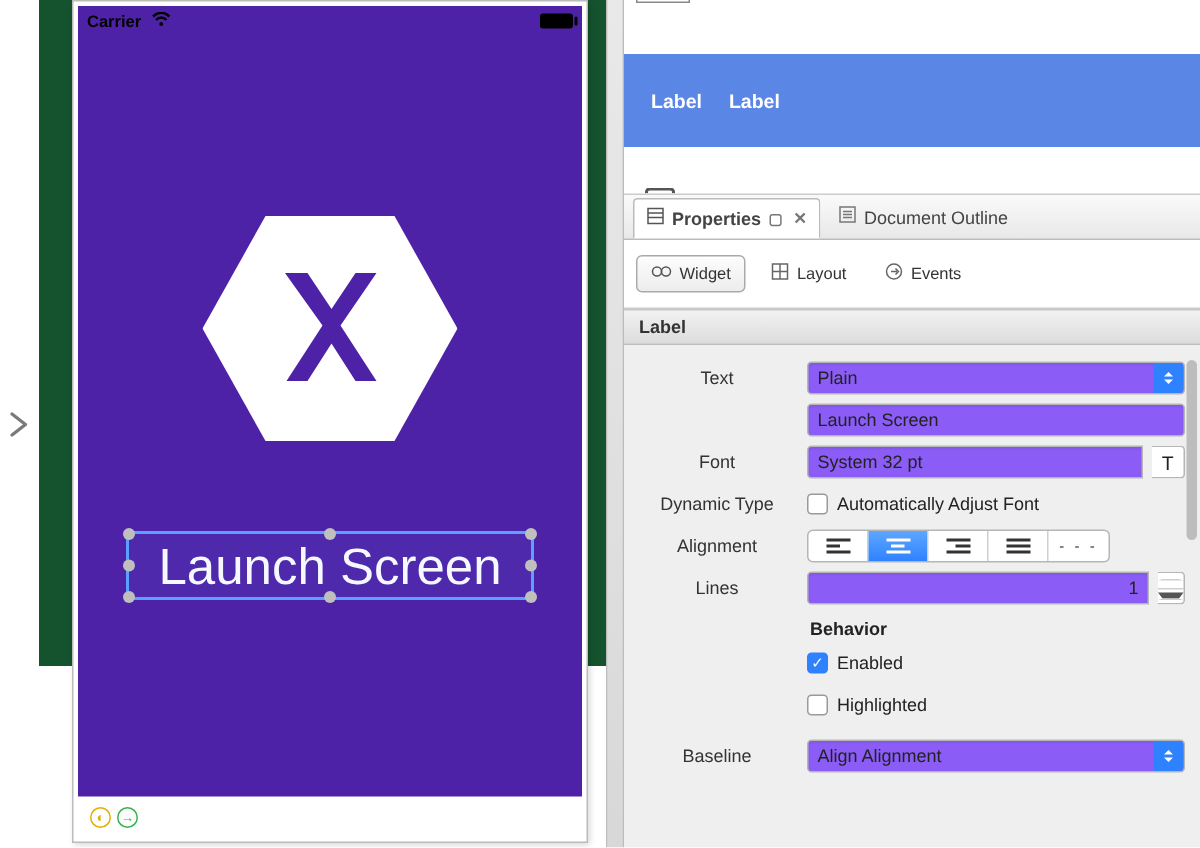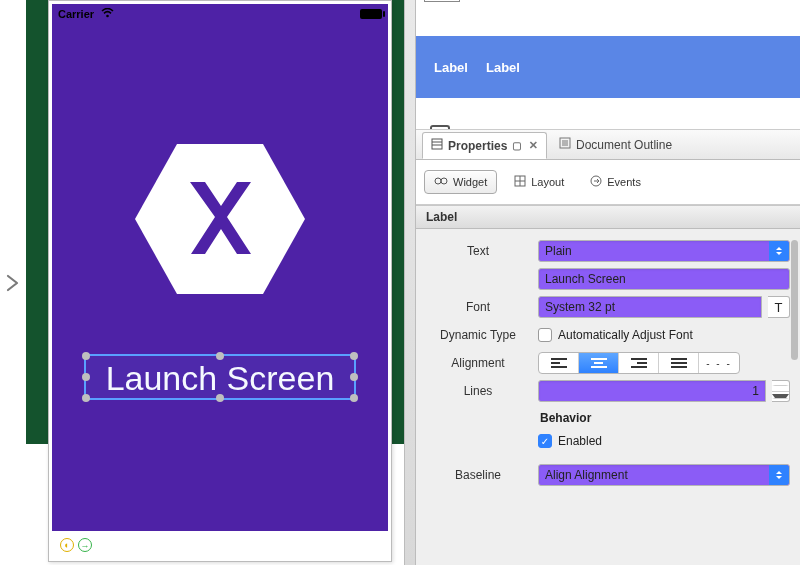--- a/index.html
+++ b/index.html
@@ -292,20 +292,27 @@
       </div>
 
       <div class="behavior-title">Behavior</div>
       <div class="row">
         <div class="lab"></div>
         <div class="field">
           <span class="checkbox checked">✓</span>
           <span>Enabled</span>
         </div>
       </div>
+      <div class="row">
+        <div class="lab"></div>
+        <div class="field">
+          <span class="checkbox"></span>
+          <span>Highlighted</span>
+        </div>
+      </div>
       <div class="row" style="margin-top:6px;">
         <div class="lab">Baseline</div>
         <div class="field">
           <div class="select">
             <span>Align Alignment</span>
             <span class="caret"></span>
           </div>
         </div>
       </div>
     </div>

